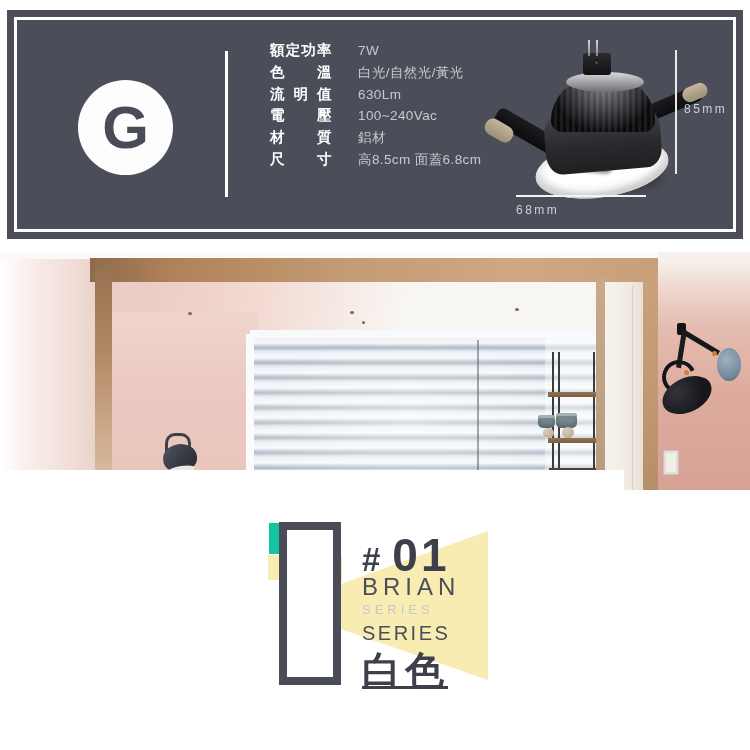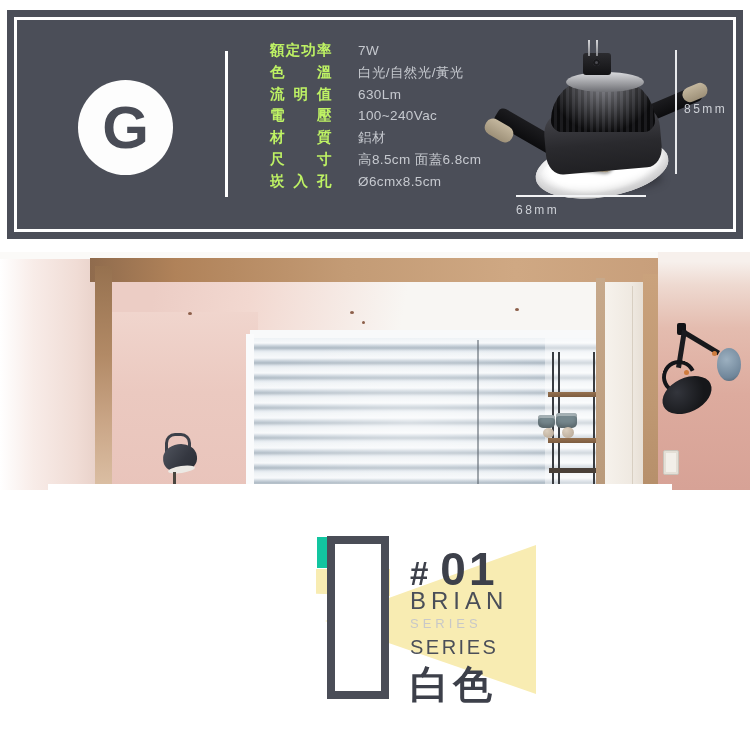--- a/index.html
+++ b/index.html
@@ -9,21 +9,21 @@
 
   
   .panel{left:7px;top:10px;width:736px;height:229px;background:#4b4e58;}
   .panel-border{left:7px;top:7px;right:7px;bottom:7px;border:3px solid #ffffff;}
   .g-circle{left:71px;top:70px;width:95px;height:95px;border-radius:50%;background:#fdfdfd;
             display:flex;align-items:center;justify-content:center;}
   .g-circle span{font-size:60px;font-weight:bold;color:#494c56;line-height:1;}
   .vsep{left:218px;top:41px;width:3px;height:146px;background:#ffffff;}
   .spec-table{left:263px;top:31px;width:260px;}
   .spec-row{display:flex;align-items:baseline;height:21.8px;}
-  .spec-label{display:inline-block;width:62px;font-size:14.5px;font-weight:bold;color:#bef264;
+  .spec-label{display:inline-block;width:62px;font-size:14.5px;font-weight:bold;color:#ffffff;
               text-align:justify;text-align-last:justify;letter-spacing:.5px;}
   .spec-value{margin-left:26px;font-size:13.5px;color:#c6c9cf;letter-spacing:.4px;white-space:nowrap;text-align:right;}
 
   
   .pin{width:2px;height:16px;background:linear-gradient(180deg,#d6d7da,#85868b);top:30px;}
   .lamp-base{left:576px;top:43px;width:28px;height:22px;border-radius:3px;
              background:linear-gradient(180deg,#2b2b2f,#121214);}
   .lamp-base::after{content:"";position:absolute;left:10px;top:6px;width:7px;height:7px;border-radius:50%;
              background:#4c4c52;box-shadow:inset 0 0 0 2px #1a1a1d;}
   .lamp-cap{left:559px;top:62px;width:78px;height:20px;border-radius:50%;
@@ -105,35 +105,35 @@
   .wl-rod2{left:679px;top:78px;width:5px;height:38px;background:#1a1b1f;transform:rotate(9deg);}
   .wl-hook{left:662px;top:108px;width:26px;height:26px;border:4px solid #141519;border-radius:50%;
            border-right-color:transparent;transform:rotate(20deg);}
   .wl-shade{left:661px;top:126px;width:52px;height:34px;border-radius:50%;transform:rotate(-26deg);
             background:radial-gradient(circle at 35% 30%,#33353c,#16171a 65%);}
   .wl-dot{width:5px;height:5px;border-radius:50%;background:#cf7c3e;}
   .switch{left:663px;top:198px;width:14px;height:23px;border-radius:2px;background:#f2efe9;
           border:1px solid #c9c4bb;box-shadow:inset 0 0 0 2px #e4dfd6;}
 
   
-  .brand{left:0;top:484px;width:624px;height:260px;background:#fff;margin-left:48px;}
+  .brand{left:0;top:470px;width:624px;height:260px;background:#fff;}
   .b-yellow-strip{left:268px;top:85px;width:74px;height:27px;background:#f8ecb2;
       clip-path:polygon(0 0,100% 0,100% 100%,0 92%);}
   .b-teal{left:269px;top:53px;width:13px;height:31px;background:#12c5a0;}
   .b-triangle{left:277px;top:61px;width:211px;height:149px;background:#f8ecb2;
       clip-path:polygon(100% 0,100% 100%,0 51%);}
   .b-frame{left:279px;top:52px;width:62px;height:163px;border:8px solid #4a4d57;background:#ffffff;box-sizing:border-box;}
   .b-text{left:362px;top:56px;width:130px;}
   .b-line1{position:absolute;left:0;top:2px;white-space:nowrap;color:#3d404a;}
   .b-hash{font-size:33px;font-weight:700;}
   .b-num{font-size:46px;font-weight:800;letter-spacing:3px;margin-left:12px;}
   .b-name{position:absolute;left:0;top:47px;font-size:24px;letter-spacing:5px;color:#4a4e58;}
   .b-series{position:absolute;left:0;top:76px;font-size:13px;letter-spacing:4px;color:#c8c8c8;}
   .b-colour{position:absolute;left:0;top:96px;font-size:20px;letter-spacing:2.5px;color:#4a4e58;}
-  .b-cvalue{position:absolute;left:0;top:118px;font-size:39px;font-weight:600;letter-spacing:4px;color:#3d404a;}
+  .b-cvalue{position:absolute;left:0;top:118px;font-size:39px;font-weight:600;letter-spacing:4px;color:#3d404a;text-decoration:underline;}
 </style>
 </head>
 <body>
 
 <div class="page">
 
   <div class="abs panel">
     <div class="abs panel-border"></div>
 
     <div class="abs g-circle">
@@ -159,24 +159,20 @@
         <span class="spec-label">電 壓</span>
         <span class="spec-value">100~240Vac</span>
       </div>
       <div class="spec-row">
         <span class="spec-label">材 質</span>
         <span class="spec-value">鋁材</span>
       </div>
       <div class="spec-row">
         <span class="spec-label">尺 寸</span>
         <span class="spec-value">高8.5cm 面蓋6.8cm</span>
-      </div>
-      <div class="spec-row">
-        <span class="spec-label">崁 入 孔</span>
-        <span class="spec-value">Ø6cmx8.5cm</span>
       </div>
     </div>
 
     <div>
       <div class="abs bezel-shadow"></div>
       <div class="abs wing wing-left"></div>
       <div class="abs wing-tip tip-left"></div>
       <div class="abs wing wing-right"></div>
       <div class="abs wing-tip tip-right"></div>
       <div class="abs bezel"></div>

